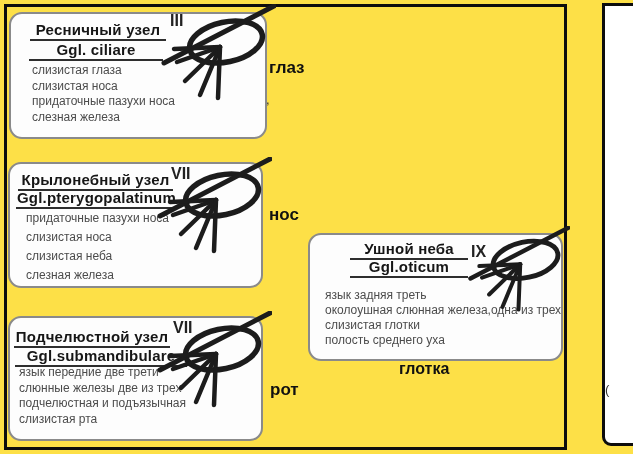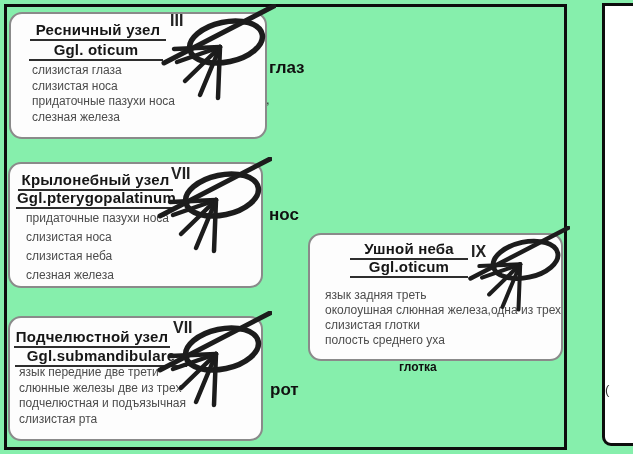--- a/index.html
+++ b/index.html
@@ -1,17 +1,17 @@
 <!DOCTYPE html>
 <html><head>
 <meta charset="utf-8">
 <style>
   html,body{margin:0;padding:0;background:#e8e8e8;}
   .page{
-    position:relative;width:633px;height:454px;background:#86efac;
+    position:relative;width:633px;height:454px;background:#fde047;
     overflow:hidden;font-family:"Liberation Sans","DejaVu Sans",sans-serif;
     -webkit-font-smoothing:antialiased;
   }
   .main-panel{
     position:absolute;left:4px;top:4px;width:563px;height:446px;
     border:3px solid #0d0d0d;box-sizing:border-box;background:transparent;
   }
   .next-panel{
     position:absolute;left:602px;top:3px;width:60px;height:443px;
     border:3px solid #0d0d0d;box-sizing:border-box;
@@ -37,21 +37,21 @@
 </head>
 <body>
 
 <div class="page">
 
   <div class="main-panel"></div>
   <div class="next-panel"></div>
 
   <div class="card" style="left:9px;top:12px;width:258px;height:127px;"></div>
   <div class="t" style="left:30px;top:22px;width:136px;">Ресничный узел</div>
-  <div class="t" style="left:29px;top:42px;width:134px;">Ggl. oticum</div>
+  <div class="t" style="left:29px;top:42px;width:134px;">Ggl. ciliare</div>
   <div class="list" style="left:32px;top:63px;line-height:15.5px;">
     <div>слизистая глаза</div>
     <div>слизистая носа</div>
     <div>придаточные пазухи носа</div>
     <div>слезная железа</div>
   </div>
   <div class="roman" style="left:170px;top:12px;">III</div>
   <div class="organ" style="left:269px;top:58px;">глаз</div>
 
   <div class="card" style="left:8px;top:162px;width:255px;height:126px;"></div>
@@ -81,21 +81,21 @@
   <div class="card" style="left:308px;top:233px;width:255px;height:128px;"></div>
   <div class="t" style="left:350px;top:241px;width:118px;">Ушной неба</div>
   <div class="t" style="left:350px;top:259px;width:118px;">Ggl.oticum</div>
   <div class="list" style="left:325px;top:288px;line-height:15px;">
     <div>язык задняя треть</div>
     <div>околоушная слюнная железа,одна из трех</div>
     <div>слизистая глотки</div>
     <div>полость среднего уха</div>
   </div>
   <div class="roman" style="left:471px;top:243px;">IX</div>
-  <div class="organ" style="left:399px;top:360px;font-size:12px;">глотка</div>
+  <div class="organ" style="left:399px;top:360px;font-size:16px;">глотка</div>
 
   <div class="glyph" style="left:150px;top:4px;">
     <svg width="126" height="100" viewBox="0 0 126 100" fill="none" stroke="#1c1c1c" stroke-linecap="round">
       <ellipse cx="76" cy="38" rx="37" ry="20" transform="rotate(-12 76 38)" stroke-width="5.5"></ellipse>
       <line x1="14" y1="59" x2="124" y2="2" stroke-width="5"></line>
       <line x1="70" y1="43" x2="24" y2="45" stroke-width="4.5"></line>
       <line x1="70" y1="43" x2="27" y2="58" stroke-width="4.5"></line>
       <line x1="70" y1="43" x2="35" y2="77" stroke-width="4.5"></line>
       <line x1="70" y1="43" x2="50" y2="91" stroke-width="4.5"></line>
       <line x1="70" y1="43" x2="68" y2="94" stroke-width="4.5"></line>

